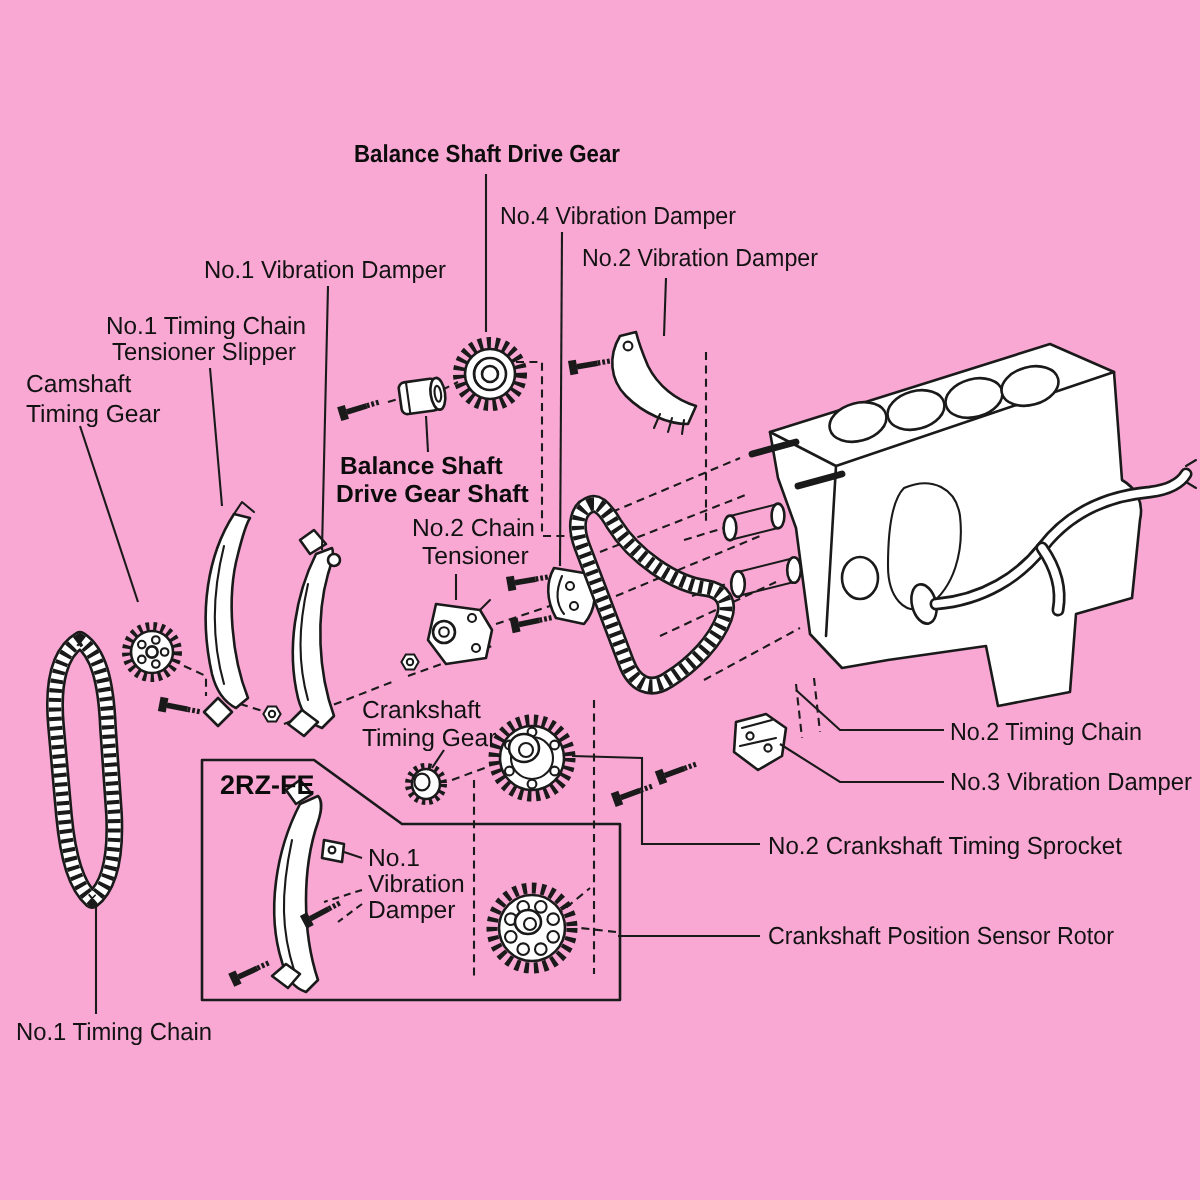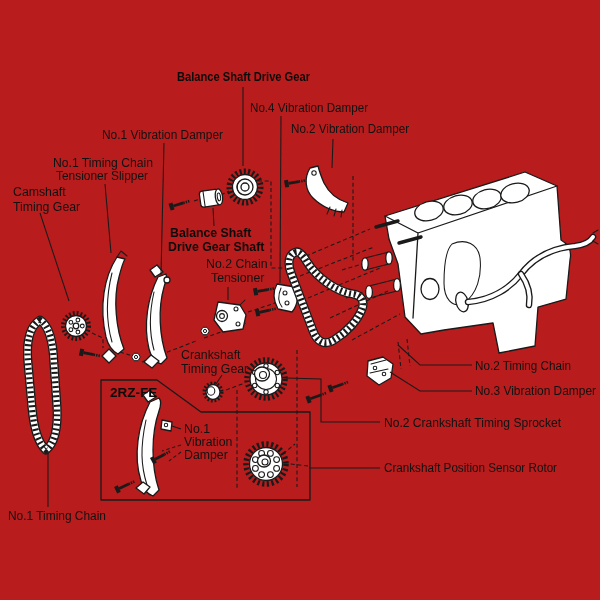--- a/index.html
+++ b/index.html
@@ -1,16 +1,16 @@
 <!DOCTYPE html>
 <html><head>
 <meta charset="utf-8">
 <style>
   html,body{margin:0;padding:0;background:#fff;width:600px;height:600px;overflow:hidden;}
-  .stage{position:relative;width:600px;height:600px;background:#b91c1c;}
+  .stage{position:relative;width:600px;height:600px;background:#f9a8d4;}
   svg{position:absolute;left:0;top:0;}
   .ink{stroke:#1a1a1a;fill:none;stroke-width:1.3;stroke-linejoin:round;stroke-linecap:round;}
   .t{stroke-width:1.05;}
   .fillw{fill:#ffffff;stroke:#1a1a1a;stroke-width:1.3;stroke-linejoin:round;}
   .dash{stroke:#1a1a1a;fill:none;stroke-width:1.05;stroke-dasharray:4 2.7;}
   .leader{stroke:#1a1a1a;fill:none;stroke-width:1.05;}
   .ldash{stroke:#1a1a1a;fill:none;stroke-width:1.05;stroke-dasharray:3.5 2.5;}
   .c1{stroke:#1a1a1a;stroke-width:9;fill:none;stroke-linejoin:round;}
   .c2{stroke:#ffffff;stroke-width:6.4;fill:none;stroke-linejoin:round;}
   .c3{stroke:#1a1a1a;stroke-width:6.4;fill:none;stroke-dasharray:2 2.7;}

